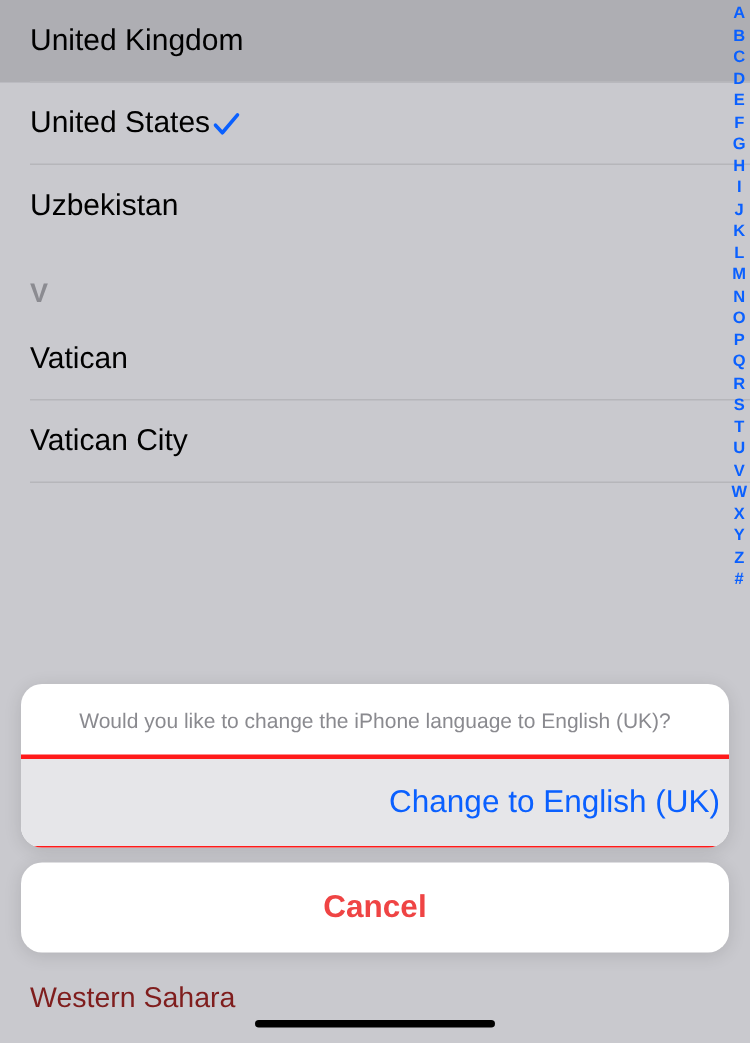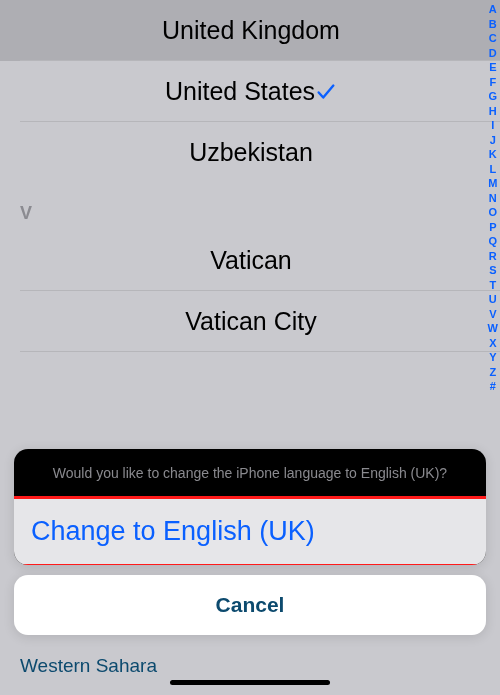--- a/index.html
+++ b/index.html
@@ -15,23 +15,23 @@
       position: absolute;
       inset: 0;
       background: #c9c9ce;
     }
     .list {
       padding-top: 0;
     }
     .row {
       display: flex;
       align-items: center;
-      justify-content: center;
+      justify-content: flex-start;
       padding: 16px 18px 16px 20px;
-      font-size: 25px;
+      font-size: 20px;
       color: #000;
       position: relative;
     }
     .row::after {
       content: "";
       position: absolute;
       left: 20px;
       right: 0;
       bottom: 0;
       height: 1px;
@@ -70,36 +70,36 @@
     .index-bar span { display: block; }
     
     .sheet-wrap {
       position: absolute;
       left: 14px;
       right: 14px;
       bottom: 60px;
       z-index: 10;
     }
     .sheet {
-      background: #000000;
+      background: #ffffff;
       border-radius: 14px;
       overflow: hidden;
       box-shadow: 0 2px 12px rgba(0,0,0,0.12);
     }
     .sheet-title {
       text-align: center;
       padding: 16px 20px;
       font-size: 14px;
       color: #8a8a8f;
       border-bottom: 1px solid #cfcfd3;
     }
     .sheet-btn {
-      text-align: left;
-      padding: 18px 17px;
-      font-size: 27px;
+      text-align: right;
+      padding: 18px 6px;
+      font-size: 21px;
       color: #0a60ff;
       cursor: pointer;
       background: #e6e6e9;
     }
     .highlight-box {
       position: relative;
     }
     .highlight-box::before {
       content: "";
       position: absolute;
@@ -111,32 +111,32 @@
       pointer-events: none;
     }
     .cancel-btn {
       margin-top: 10px;
       background: #ffffff;
       border-radius: 14px;
       text-align: center;
       padding: 18px 10px;
       font-size: 21px;
       font-weight: 600;
-      color: #0c4a6e;
+      color: #ef4444;
       cursor: pointer;
       box-shadow: 0 2px 12px rgba(0,0,0,0.12);
     }
     .bottom-row {
       position: absolute;
       left: 0;
       right: 0;
       bottom: 0;
       padding: 16px 20px 18px;
       font-size: 19px;
-      color: #0c4a6e;
+      color: #7f1d1d;
       background: #c9c9ce;
     }
     .home-indicator {
       position: absolute;
       left: 50%;
       transform: translateX(-50%);
       bottom: 10px;
       width: 160px;
       height: 5px;
       background: #000;

